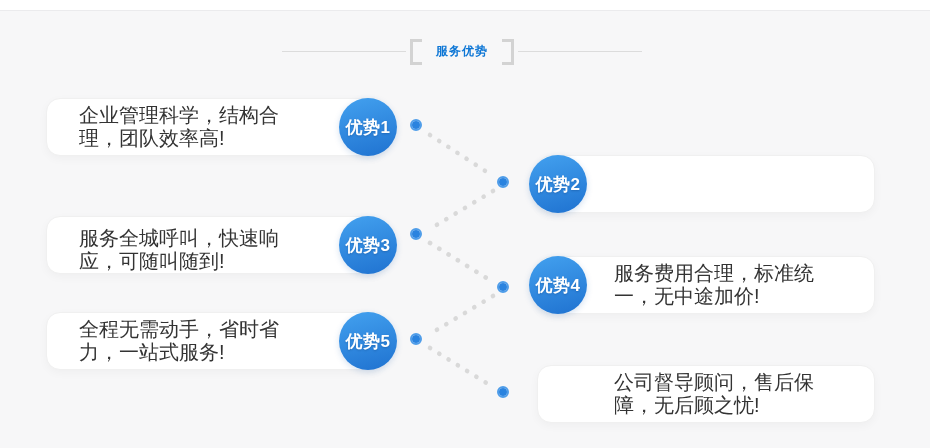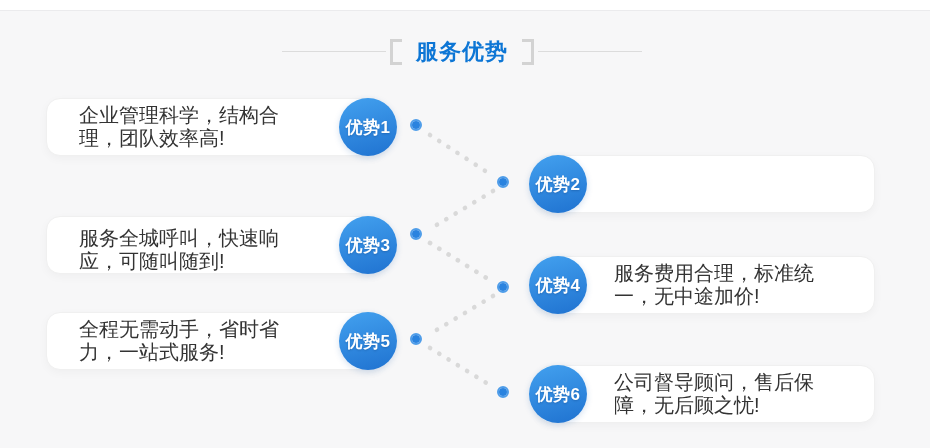--- a/index.html
+++ b/index.html
@@ -22,21 +22,21 @@
   .panel{position:absolute;left:0;top:10px;width:930px;height:438px;
     background:var(--panel-bg);border-top:1px solid #ebebed;}
 
   
   .title-bar{position:absolute;left:282px;top:38px;width:360px;height:27px;
     display:flex;align-items:center;}
   .h-line{flex:1;height:1px;background:var(--line);}
   .bracket{width:12px;height:26px;border:3px solid var(--bracket);flex:0 0 auto;}
   .bracket.l{border-right:none;margin-left:4px;}
   .bracket.r{border-left:none;margin-right:4px;}
-  .section-title{flex:0 0 auto;padding:0 14px;font-size:22px;font-weight:bold;
+  .section-title{flex:0 0 auto;padding:0 14px;font-size:12px;font-weight:bold;
     color:var(--accent);letter-spacing:1px;white-space:nowrap;text-align:right;}
 
   
   svg.links{position:absolute;left:0;top:0;width:930px;height:448px;pointer-events:none;}
   .dotline{stroke:var(--dots);stroke-width:4.6;stroke-linecap:round;
     stroke-dasharray:0.1 10.8;fill:none;}
 
   
   .card{position:absolute;width:338px;height:58px;background:#ffffff;
     border:1px solid var(--card-border);border-radius:14px;
@@ -109,21 +109,20 @@
     <div class="badge">优势4</div>
   </div>
 
   <div class="card left r5">
     <p>全程无需动手，省时省力，一站式服务!</p>
     <div class="badge">优势5</div>
   </div>
 
   <div class="card right r6">
     <p>公司督导顾问，售后保障，无后顾之忧!</p>
-    <div class="badge">优势6</div>
   </div>
 
   <div class="node" style="left:410px;top:119px;"></div>
   <div class="node" style="left:497px;top:176px;"></div>
   <div class="node" style="left:410px;top:228px;"></div>
   <div class="node" style="left:497px;top:281px;"></div>
   <div class="node" style="left:410px;top:333px;"></div>
   <div class="node" style="left:497px;top:386px;"></div>
 </div>
 

